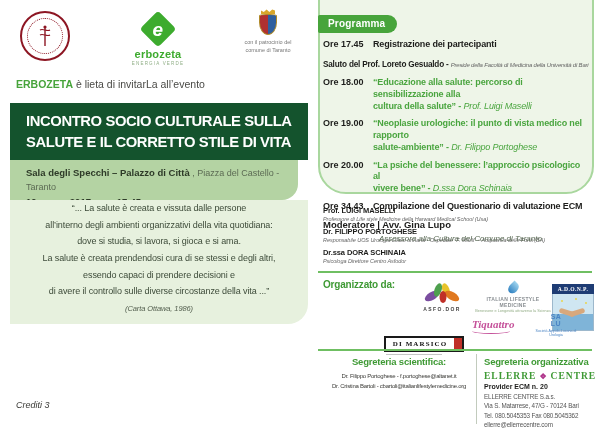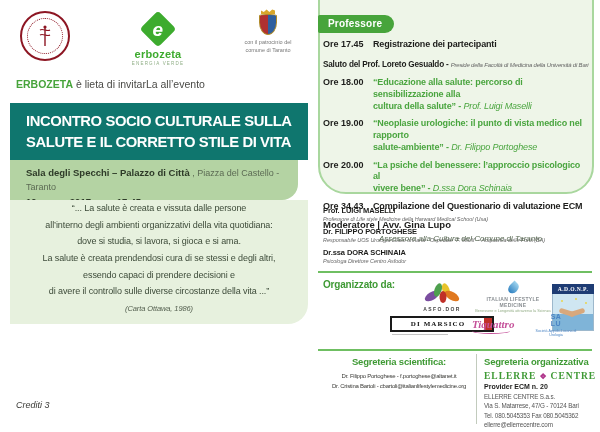--- a/index.html
+++ b/index.html
@@ -22,21 +22,21 @@
   .crown{width:14px;height:5px;background:#d8a62a;margin:0 auto;
          clip-path:polygon(0 100%,0 30%,20% 60%,40% 10%,60% 60%,80% 10%,100% 30%,100% 100%);}
   .shield{width:16px;height:19px;margin:0 auto;border:1px solid #b08a2a;
           border-radius:8px 8px 10px 10px / 2px 2px 14px 14px;
           background:linear-gradient(90deg,#b03030 0 50%,#2f5f9e 50% 100%);}
   .patroc{font-size:5.5px;color:#777;line-height:1.5;margin-top:3px;}
 
   
   .invite{left:16px;top:78px;font-size:10.5px;color:#4a4a46;}
   .invite b{color:#47a43b;font-weight:bold;}
-  .titlebox{left:10px;top:103px;width:298px;height:57px;background:#0f766e;color:#fff;
+  .titlebox{left:10px;top:103px;width:298px;height:57px;background:#14532d;color:#fff;
             font-weight:bold;font-size:14.8px;letter-spacing:-.4px;line-height:1.4;
             padding:8px 0 0 16px;box-sizing:border-box;}
   .venuebox{left:10px;top:160px;width:288px;height:40px;background:#b4d3a3;
             border-radius:0 0 16px 0;padding:6px 0 0 16px;box-sizing:border-box;
             font-size:9px;color:#2e3a28;line-height:1.55;}
   .venuebox .soft{font-weight:normal;color:#5c6b54;}
   .venuebox b{font-size:9.5px;}
 
   
   .quotebox{left:10px;top:200px;width:298px;height:124px;background:#e7f1de;
@@ -82,21 +82,21 @@
   .ilm-tag{font-size:3.8px;color:#93ad86;margin-top:1px;}
   .adonp{left:552px;top:284px;width:42px;text-align:center;}
   .adonp-bar{background:#1e3c74;color:#fff;font-family:"Liberation Serif",serif;font-weight:bold;
              font-size:5.6px;padding:2px 0;letter-spacing:.4px;}
   .adonp-img{height:36px;background:linear-gradient(180deg,#cfe6f2 0 55%,#7fb4d8 55% 100%);
              position:relative;border:1px solid #9db8cc;border-top:none;}
   .hand{position:absolute;width:16px;height:5px;background:#d8a87c;border-radius:3px;top:16px;}
   .hand.h1{left:6px;transform:rotate(18deg);}
   .hand.h2{left:16px;transform:rotate(-18deg);}
   .dot{position:absolute;width:2px;height:2px;border-radius:50%;background:#e8d44c;}
-  .dimarsico{left:384px;top:316px;width:104px;margin-left:6px;}
+  .dimarsico{left:384px;top:336px;width:80px;}
   .dm-box{border:2px solid #1a1a1a;background:#fff;height:12px;display:flex;align-items:center;position:relative;}
   .dm-text{font-family:"Liberation Serif",serif;font-weight:bold;font-size:7px;letter-spacing:1.1px;
            color:#111;flex:1;text-align:center;}
   .dm-red{width:8px;height:100%;background:#c03028;}
   .dm-line{width:56px;height:1px;background:#c4c4c4;margin:2px auto 0 2px;}
   .tiquattro{left:472px;top:318px;font-family:"Liberation Serif",serif;font-style:italic;
              font-size:11px;color:#c5529a;font-weight:bold;}
   .tq-swash{width:38px;height:5px;border-bottom:1px solid #c5529a;border-radius:50%;margin-top:-2px;}
   .salu{left:532px;top:314px;width:48px;text-align:center;color:#4a84c4;}
   .salu-m{font-weight:bold;font-size:7px;line-height:.95;letter-spacing:.5px;}
@@ -173,21 +173,21 @@
     <div>La salute è creata prendendosi cura di se stessi e degli altri,</div>
     <div>essendo capaci di prendere decisioni e</div>
     <div>di avere il controllo sulle diverse circostanze della vita ...”</div>
     <div class="quote-attr">(Carta Ottawa, 1986)</div>
   </div>
 
   <div class="abs audience">
     <div class="cred">Crediti 3</div>
   </div>
 
-  <div class="abs badge">Professore</div>
+  <div class="abs badge">Programma</div>
 
   <div class="abs prog">
     <div class="prow">
       <span class="ptime">Ore 17.45</span>
       <span class="ptxt">Registrazione dei partecipanti</span>
     </div>
     <div class="saluto">
       <b>Saluto del Prof. Loreto Gesualdo - </b><em>Preside della Facoltà di Medicina della Università di Bari</em>
     </div>
     <div class="prow green">

